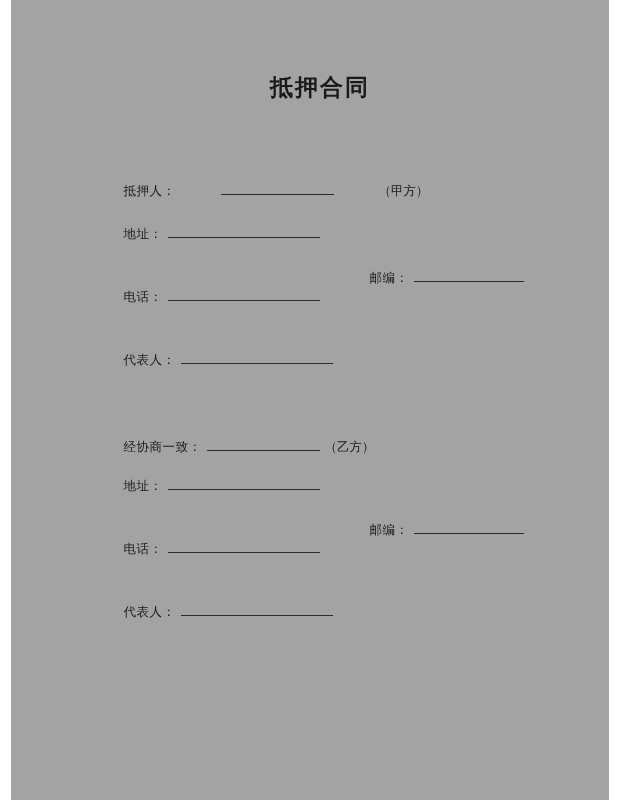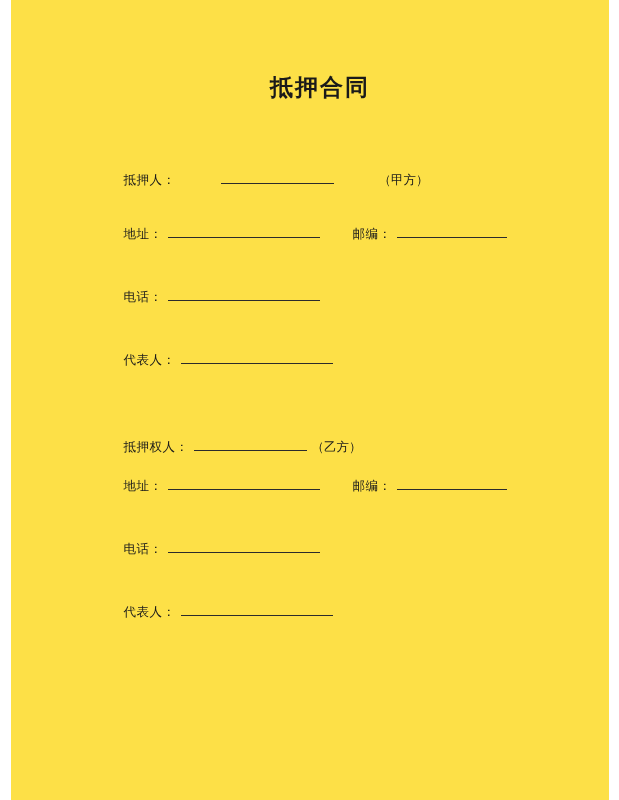--- a/index.html
+++ b/index.html
@@ -9,21 +9,21 @@
     background: #ffffff;
   }
   body {
     font-family: "DejaVu Sans", "Liberation Sans", sans-serif;
     color: #1a1a1a;
   }
   .page {
     position: relative;
     width: 598px;
     height: 800px;
-    background: #fde047;
+    background: #a3a3a3;
     overflow: hidden;
     margin: 0 auto;
   }
 
   
   .doc-title {
     position: absolute;
     top: 72px;
     left: 0;
     width: 619px;
@@ -64,21 +64,22 @@
   .blank-party  { width: 113px; }
   .party-tag {
     font-size: 12.5px;
     margin-left: 3px;
     color: #1a1a1a;
     margin-top: 24px;
   }
 
   
   .form-row.right-col {
-    left: 342px;
+    left: 359px;
+    margin-top: 44px;
   }
 
   
   .closing-para {
     position: absolute;
     left: 113px;
     top: 658px;
     width: 400px;
     font-size: 12.5px;
     line-height: 33px;
@@ -88,21 +89,21 @@
     letter-spacing: 0.2px;
   }
 </style>
 </head>
 <body>
 
 <div class="page">
 
   <div class="doc-title">抵押合同</div>
 
-  <div class="form-row" style="top:145px;gap:40px;">
+  <div class="form-row" style="top:156px;gap:40px;">
     <span class="field-label">抵押人：</span>
     <span class="blank-line blank-party"></span>
     <span class="party-tag">（甲方）</span>
   </div>
 
   <div class="form-row" style="top:223px;">
     <span class="field-label">地址：</span>
     <span class="blank-line blank-long"></span>
   </div>
   <div class="form-row right-col" style="top:223px;">
@@ -114,21 +115,21 @@
     <span class="field-label">电话：</span>
     <span class="blank-line blank-long"></span>
   </div>
 
   <div class="form-row" style="top:349px;">
     <span class="field-label">代表人：</span>
     <span class="blank-line blank-long"></span>
   </div>
 
   <div class="form-row" style="top:412px;">
-    <span class="field-label">抵押权人：</span>
+    <span class="field-label">经协商一致：</span>
     <span class="blank-line blank-party"></span>
     <span class="party-tag">（乙方）</span>
   </div>
 
   <div class="form-row" style="top:475px;">
     <span class="field-label">地址：</span>
     <span class="blank-line blank-long"></span>
   </div>
   <div class="form-row right-col" style="top:475px;">
     <span class="field-label">邮编：</span>

